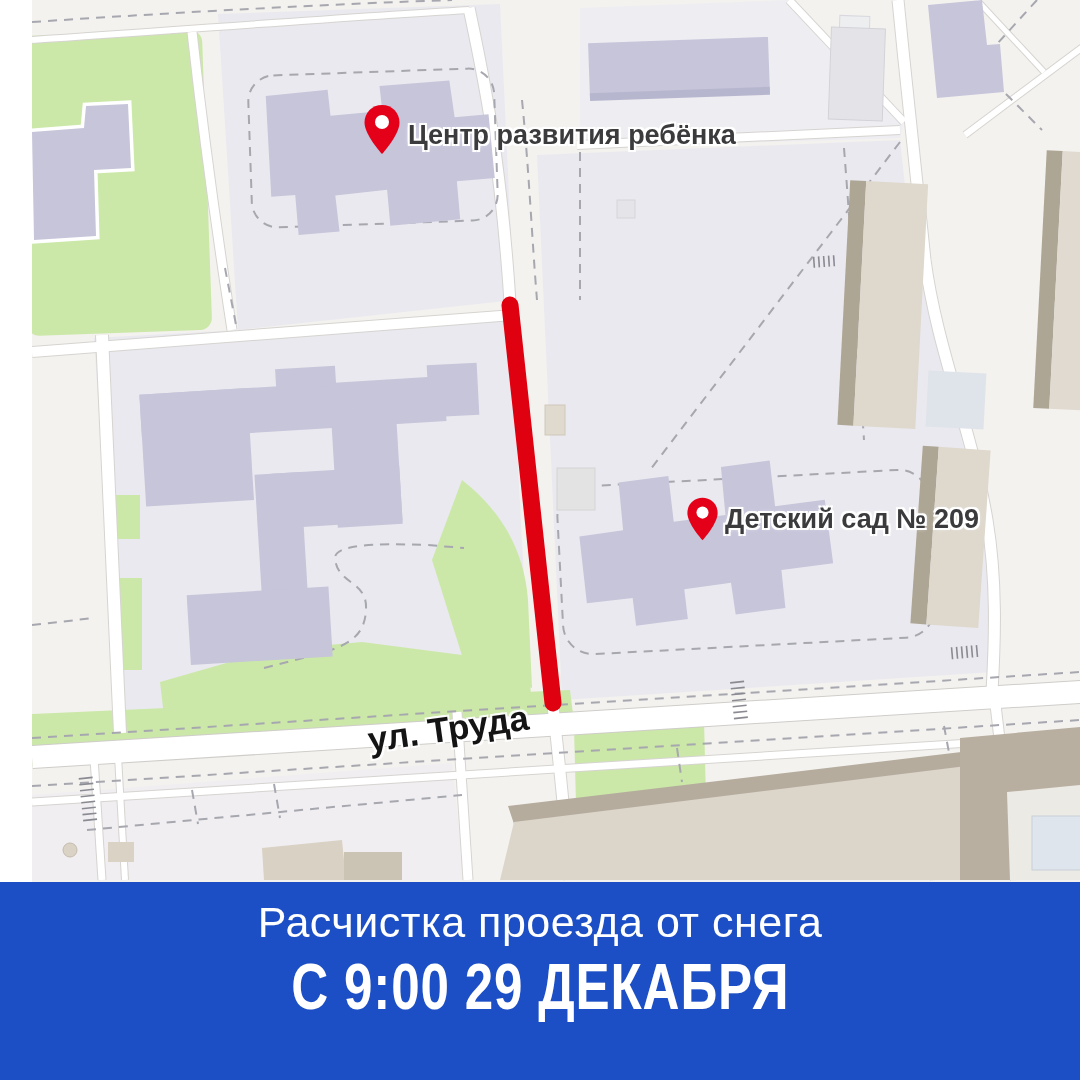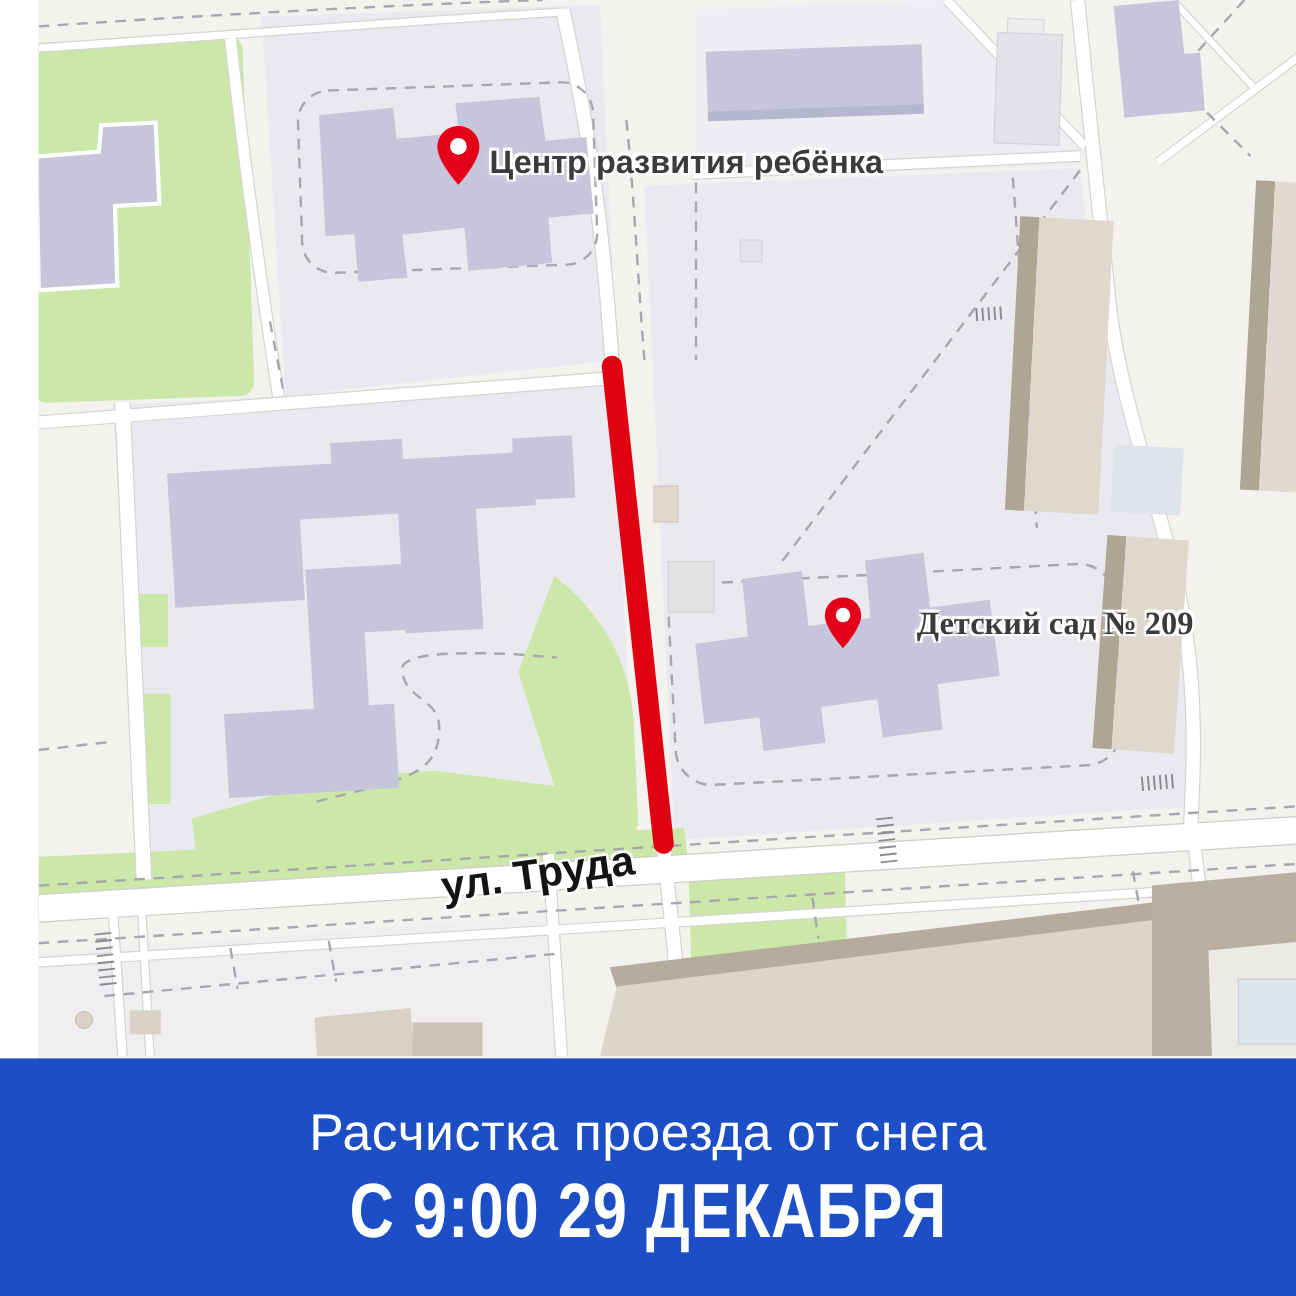--- a/index.html
+++ b/index.html
@@ -23,21 +23,21 @@
     position:absolute;left:336px;top:720px;
     font-size:35px;font-weight:700;color:#141414;white-space:nowrap;
     transform:rotate(-8deg);transform-origin:left center;
     text-shadow:-2px -2px 0 rgba(255,255,255,.85),2px -2px 0 rgba(255,255,255,.85),
                 -2px 2px 0 rgba(255,255,255,.85),2px 2px 0 rgba(255,255,255,.85);
   }
   .banner{
     position:absolute;left:0;top:882px;width:1080px;height:198px;
     background:#1c4fc5;color:#ffffff;
     display:flex;flex-direction:column;align-items:center;
-    padding-top:38px;box-sizing:border-box;
+    padding-top:16px;box-sizing:border-box;
   }
   .banner-line1{font-size:43px;font-weight:400;line-height:48px;letter-spacing:.5px;}
   .banner-line2{
     font-size:64px;font-weight:700;line-height:66px;margin-top:8px;letter-spacing:1px;
     transform:scaleX(0.8);transform-origin:center;white-space:nowrap;
   }
 </style>
 </head>
 <body>
 
@@ -230,21 +230,21 @@
       <svg class="marker-pin" style="left:331px;top:104px;" width="38" height="52" viewBox="0 0 38 52">
         <path d="M19 1 C9 1 1.5 8.8 1.5 18.5 C1.5 31 19 50 19 50 C19 50 36.5 31 36.5 18.5 C36.5 8.8 29 1 19 1 Z" fill="#e40019"></path>
         <circle cx="19" cy="18" r="7" fill="#ffffff"></circle>
       </svg>
       <div class="marker-label" style="left:376px;top:118px;">Центр развития ребёнка</div>
 
       <svg class="marker-pin" style="left:654px;top:497px;" width="33" height="45" viewBox="0 0 38 52">
         <path d="M19 1 C9 1 1.5 8.8 1.5 18.5 C1.5 31 19 50 19 50 C19 50 36.5 31 36.5 18.5 C36.5 8.8 29 1 19 1 Z" fill="#e40019"></path>
         <circle cx="19" cy="18" r="7" fill="#ffffff"></circle>
       </svg>
-      <div class="marker-label" style="left:732px;top:503px;line-height:32px;font-family:Liberation Serif, serif;">Детский сад № 209</div>
+      <div class="marker-label" style="left:693px;top:503px;line-height:32px;">Детский сад № 209</div>
 
       <div class="street-label">ул. Труда</div>
     </div>
   </div>
 
   <div class="banner">
     <div class="banner-line1">Расчистка проезда от снега</div>
     <div class="banner-line2">С 9:00 29 ДЕКАБРЯ</div>
   </div>
 

